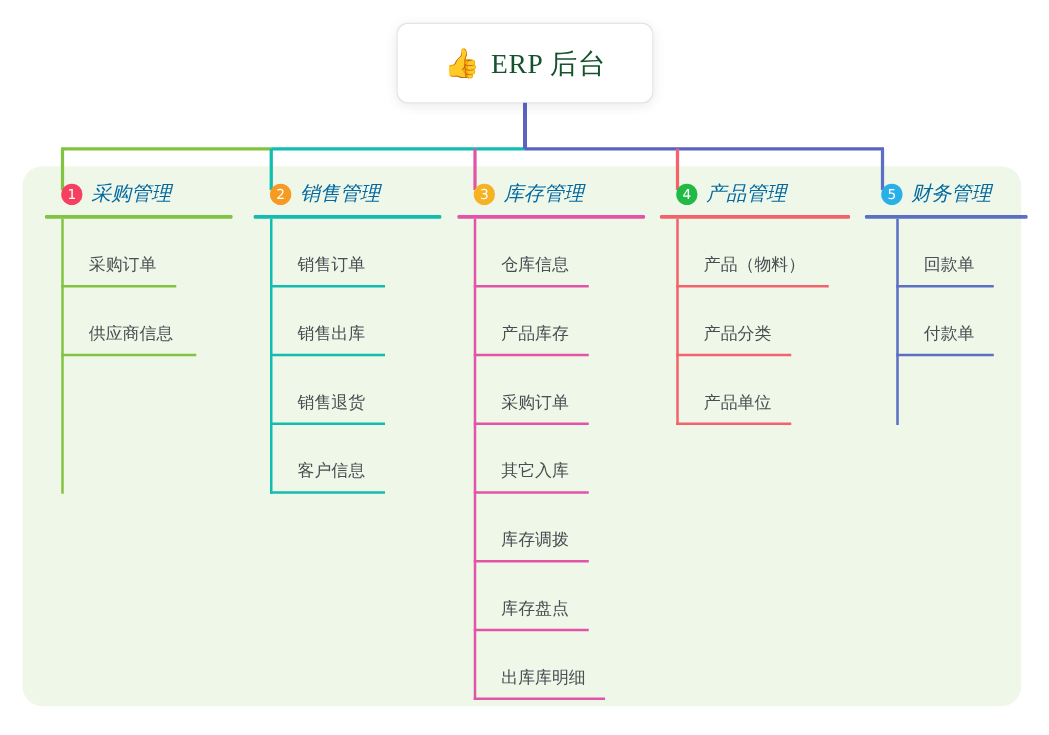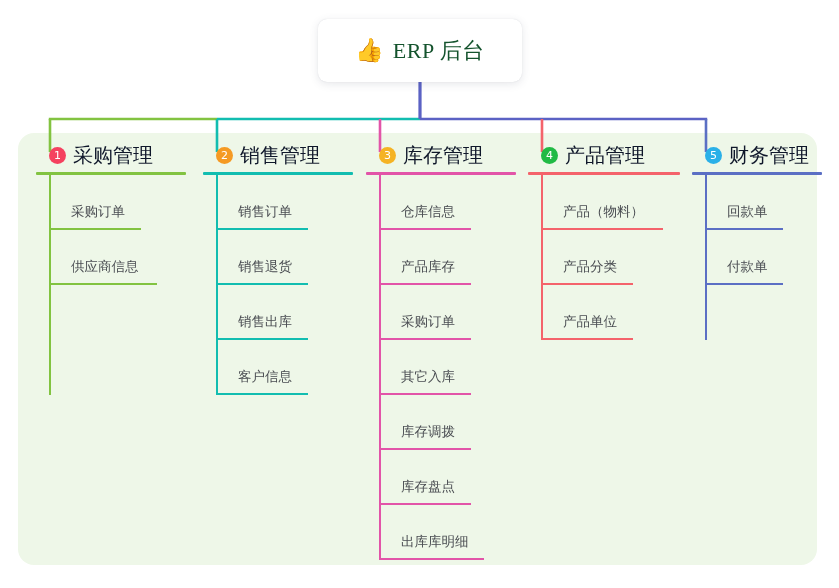--- a/index.html
+++ b/index.html
@@ -101,23 +101,24 @@
     height: 17px;
     border-radius: 50%;
     color: #ffffff;
     font-size: 11px;
     line-height: 17px;
     text-align: center;
     font-family: "DejaVu Sans", sans-serif;
     flex: none;
   }
   .col-title {
-    font-size: 20px;
-    color: #0f172a;
+    font-size: 16px;
+    color: #0369a1;
     white-space: nowrap;
+    font-style: italic;
   }
   .col-underline {
     height: 3px;
     border-radius: 1px;
     margin-top: 4px;
   }
 
   .items {
     position: relative;
     margin-top: 0px;
@@ -200,25 +201,25 @@
           <span class="col-title">销售管理</span>
         </div>
         <div class="col-underline" style="background: rgb(18, 189, 176); width: 150px;"></div>
         <div class="items" style="margin-left: 13px;">
           <div class="spine" style="background: rgb(18, 189, 176); height: 220px;"></div>
           <div class="item">
             <div class="item-label">销售订单</div>
             <div class="item-underline" style="background: rgb(18, 189, 176); width: 92px;"></div>
           </div>
           <div class="item">
+            <div class="item-label">销售出库</div>
+            <div class="item-underline" style="background: rgb(18, 189, 176); width: 92px;"></div>
+          </div>
+          <div class="item">
             <div class="item-label">销售退货</div>
-            <div class="item-underline" style="background: rgb(18, 189, 176); width: 92px;"></div>
-          </div>
-          <div class="item">
-            <div class="item-label">销售出库</div>
             <div class="item-underline" style="background: rgb(18, 189, 176); width: 92px;"></div>
           </div>
           <div class="item">
             <div class="item-label">客户信息</div>
             <div class="item-underline" style="background: rgb(18, 189, 176); width: 92px;"></div>
           </div>
         </div>
       </div>
       <div class="column" style="left: 366px; width: 150px;">
         <div class="col-head">
@@ -279,21 +280,21 @@
             <div class="item-underline" style="background: rgb(244, 99, 107); width: 92px;"></div>
           </div>
         </div>
       </div>
       <div class="column" style="left: 692px; width: 130px;">
         <div class="col-head">
           <span class="badge" style="background: rgb(42, 176, 232);">5</span>
           <span class="col-title">财务管理</span>
         </div>
         <div class="col-underline" style="background: rgb(91, 111, 196); width: 130px;"></div>
-        <div class="items" style="margin-left: 13px;">
+        <div class="items" style="margin-left: 25px;">
           <div class="spine" style="background: rgb(91, 111, 196); height: 165px;"></div>
           <div class="item">
             <div class="item-label">回款单</div>
             <div class="item-underline" style="background: rgb(91, 111, 196); width: 78px;"></div>
           </div>
           <div class="item">
             <div class="item-label">付款单</div>
             <div class="item-underline" style="background: rgb(91, 111, 196); width: 78px;"></div>
           </div>
         </div>

